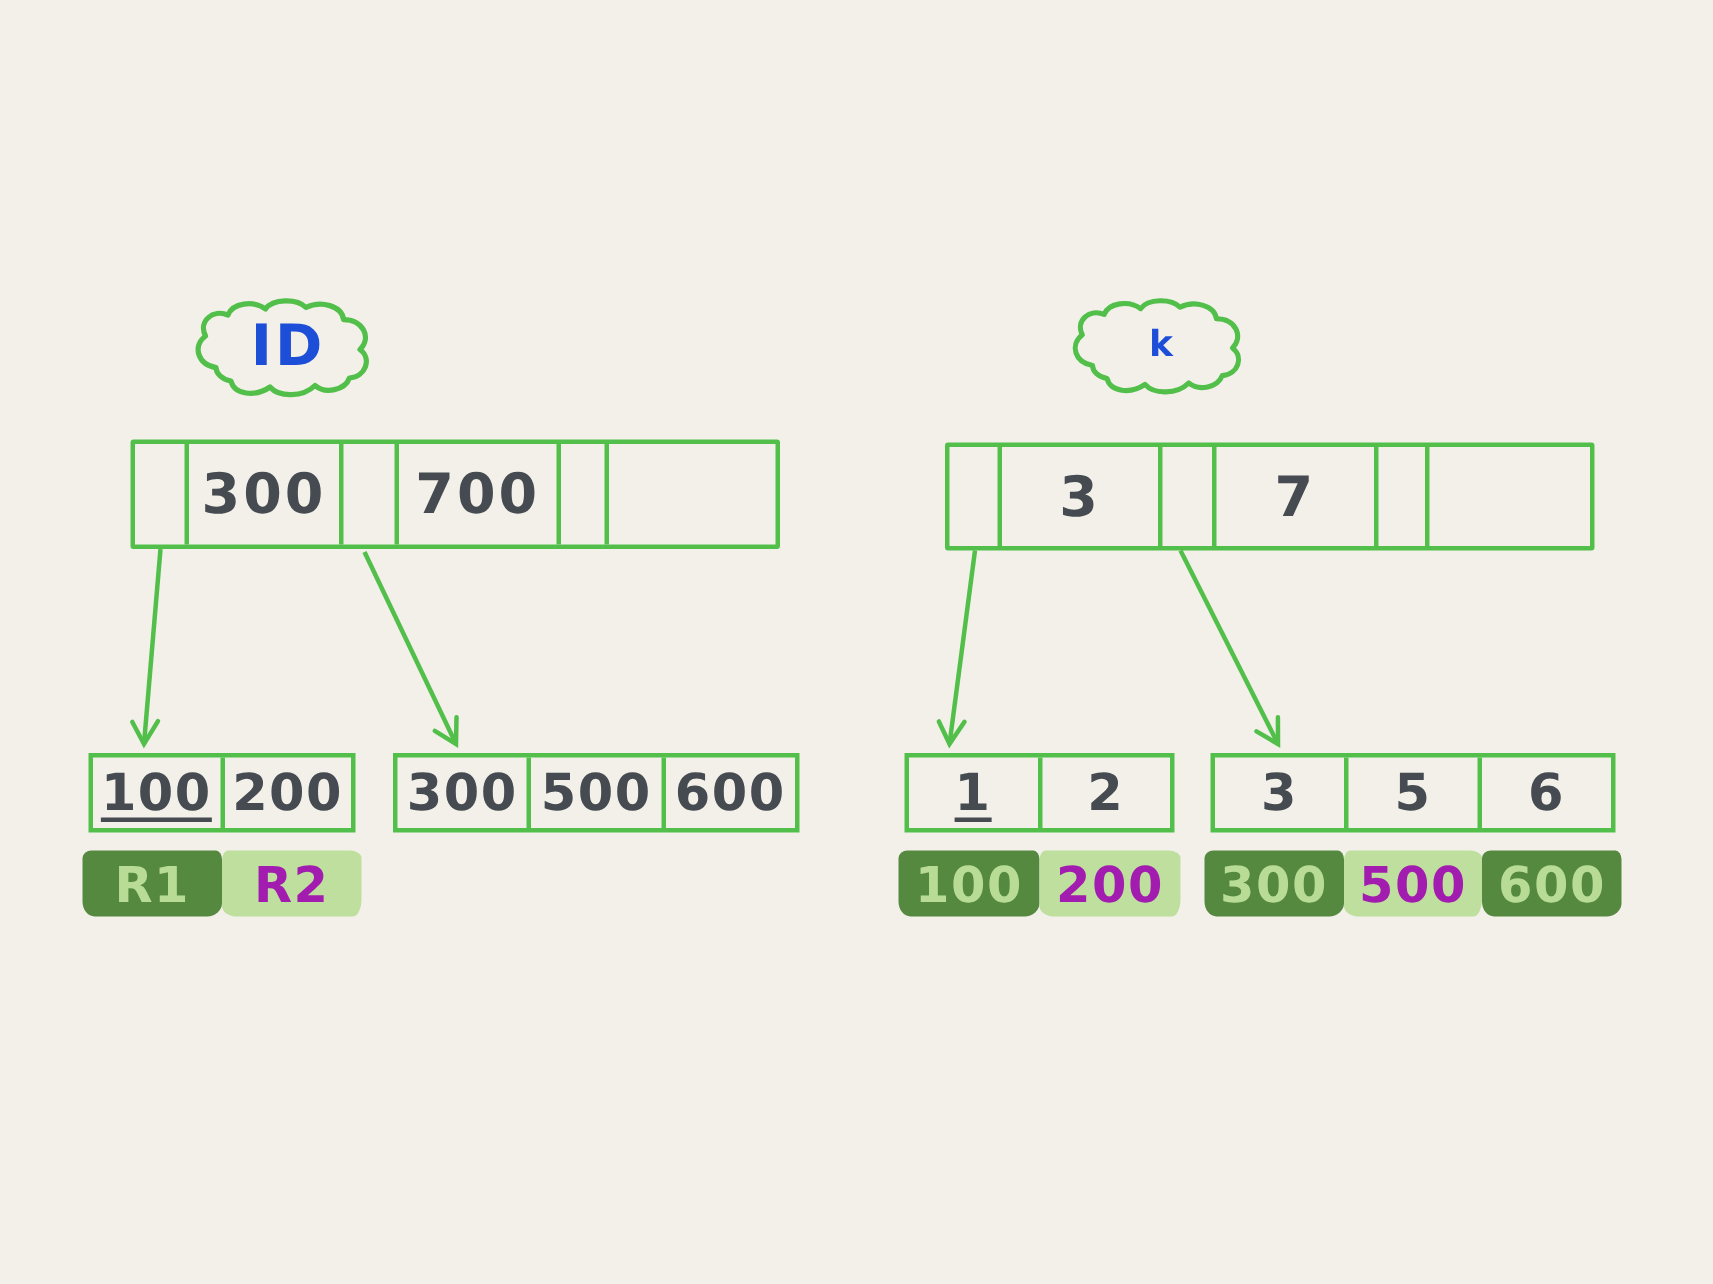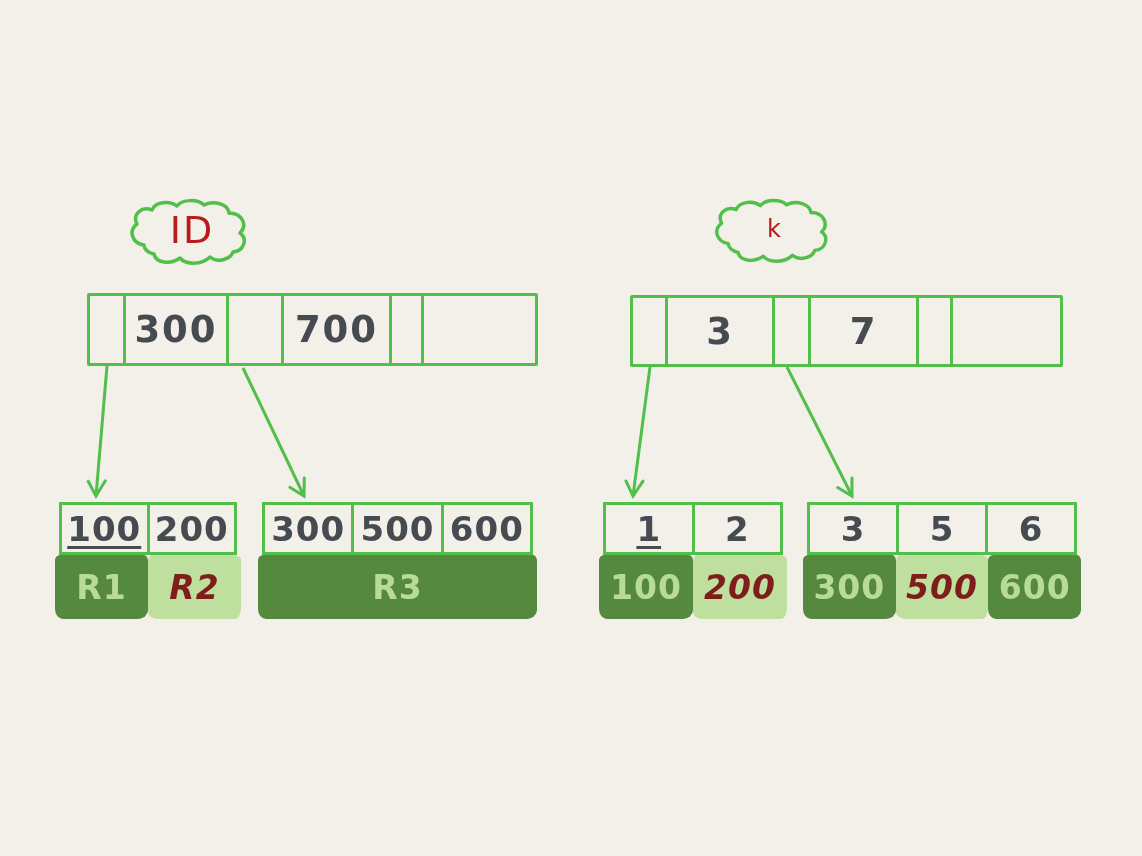--- a/index.html
+++ b/index.html
@@ -8,21 +8,21 @@
     position: relative;
     width: 1142px; height: 856px;
     background: #f2f0e9;
     overflow: hidden;
   }
   .cloud-wrap { position: absolute; }
   .cloud-wrap svg { display: block; }
   .cloud-label {
     position: absolute; inset: 0;
     display: flex; align-items: center; justify-content: center;
-    color: #b91c1c; font-weight: normal; letter-spacing: 2px;
+    color: #1d4ed8; font-weight: bold; letter-spacing: 2px;
     padding-bottom: 4px;
   }
   .cloud-label.big { font-size: 38px; }
   .cloud-label.small { font-size: 24px; }
 
   .node-row {
     position: absolute;
     display: flex;
     border: 3px solid #52bf4a;
     border-radius: 2px;
@@ -53,37 +53,36 @@
     display: flex; align-items: center; justify-content: center;
     color: #454b50; font-weight: bold; font-size: 34px;
     border-left: 3px solid #52bf4a;
     letter-spacing: 1px;
   }
   .leaf-key:first-child { border-left: none; }
   .leaf-key.u { text-decoration: underline; text-decoration-thickness: 3px; text-underline-offset: 5px; }
 
   .leaf-records {
     display: flex;
-    height: 64px;
-    margin: 0 -4px;
+    height: 44px;
+    margin: 12px -4px;
   }
   .record-block {
     flex: 1;
     display: flex; align-items: center; justify-content: center;
     font-weight: bold; font-size: 33px;
     letter-spacing: 1px;
   }
   .record-block.dark {
     background: #55893f; color: #b8dc96;
     border-radius: 6px 4px 10px 8px / 5px 6px 9px 10px;
   }
   .record-block.light {
-    background: #bedf9d; color: #7f1d1d;
+    background: #bedf9d; color: #a21caf;
     border-radius: 4px 8px 6px 10px / 7px 5px 11px 7px;
-    font-style: italic;
   }
 
   .arrows-overlay {
     position: absolute; left: 0; top: 0;
     width: 1142px; height: 856px;
     pointer-events: none;
   }
 </style>
 </head>
 <body>
@@ -94,21 +93,21 @@
     <svg width="140" height="72" viewBox="0 0 140 70">
       <path d="M22,48 C10,46 6,34 15,27 C10,17 20,9 30,13 C33,5 47,3 55,9 C60,2 76,2 82,8 C92,3 106,7 107,16 C120,16 126,28 118,36 C126,42 122,54 111,55 C108,63 95,66 88,60 C80,68 64,68 58,61 C48,68 34,66 32,57 C26,56 22,52 22,48 Z" fill="none" stroke="#52bf4a" stroke-width="3.5" stroke-linejoin="round"></path>
     </svg>
     <div class="cloud-label big">ID</div>
   </div>
 
   <div class="node-row" style="left:87px; top:293px; height:73px;">
     <div class="node-cell root-cell" style="width:33px;"></div>
     <div class="node-cell root-cell" style="width:103px;">300</div>
     <div class="node-cell root-cell" style="width:37px;"></div>
-    <div class="node-cell root-cell" style="width:108px;margin-left:18px;">700</div>
+    <div class="node-cell root-cell" style="width:108px;">700</div>
     <div class="node-cell root-cell" style="width:32px;"></div>
     <div class="node-cell root-cell" style="width:114px;"></div>
   </div>
 
   <div class="leaf" style="left:59px; top:502px; width:178px;">
     <div class="leaf-keys">
       <div class="leaf-key u">100</div>
       <div class="leaf-key">200</div>
     </div>
     <div class="leaf-records">
@@ -117,21 +116,20 @@
     </div>
   </div>
 
   <div class="leaf" style="left:262px; top:502px; width:271px;">
     <div class="leaf-keys">
       <div class="leaf-key">300</div>
       <div class="leaf-key">500</div>
       <div class="leaf-key">600</div>
     </div>
     <div class="leaf-records">
-      <div class="record-block dark">R3</div>
     </div>
   </div>
 
   <div class="cloud-wrap" style="left:707px; top:197px; width:136px; height:68px;">
     <svg width="136" height="68" viewBox="0 0 140 70">
       <path d="M22,48 C10,46 6,34 15,27 C10,17 20,9 30,13 C33,5 47,3 55,9 C60,2 76,2 82,8 C92,3 106,7 107,16 C120,16 126,28 118,36 C126,42 122,54 111,55 C108,63 95,66 88,60 C80,68 64,68 58,61 C48,68 34,66 32,57 C26,56 22,52 22,48 Z" fill="none" stroke="#52bf4a" stroke-width="3.5" stroke-linejoin="round"></path>
     </svg>
     <div class="cloud-label small">k</div>
   </div>
 

